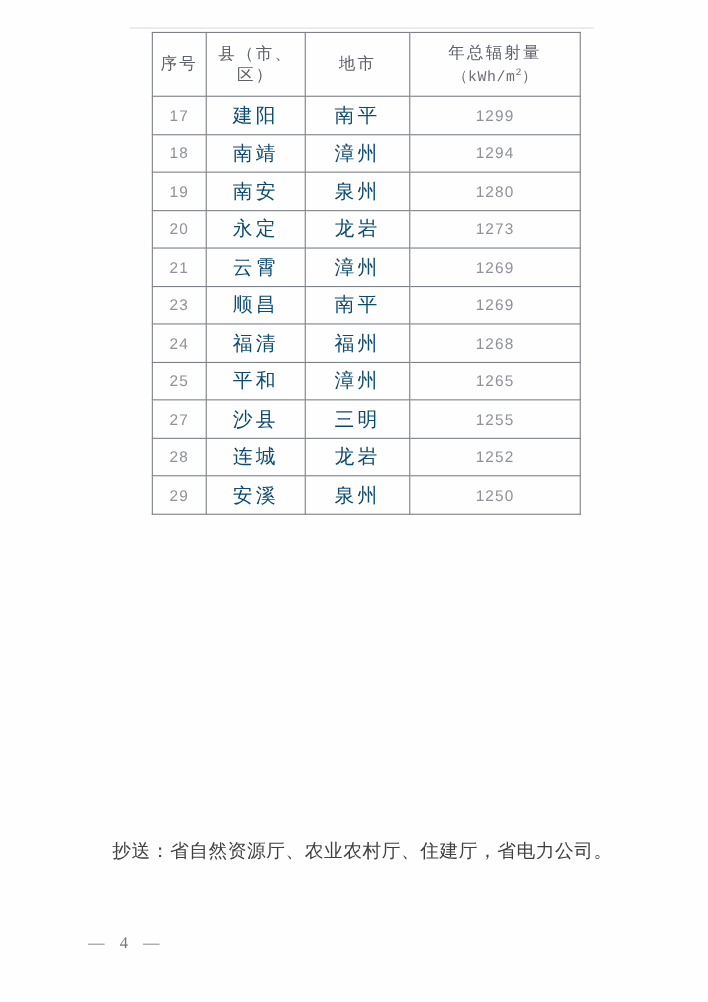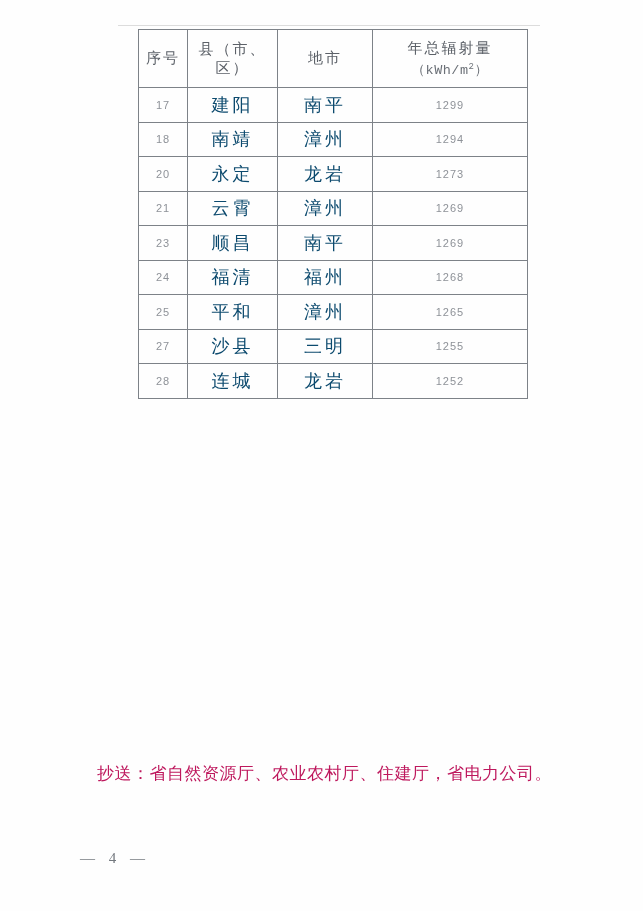--- a/index.html
+++ b/index.html
@@ -58,34 +58,35 @@
     letter-spacing: 0.5px;
   }
   .hdr-unit sup { font-size: 9px; }
   td.cn {
     font-size: 18px;
     color: #0c4a6e;
     letter-spacing: 3px;
   }
   td.num {
     font-family: "Liberation Sans", sans-serif;
-    font-size: 11px;
+    font-size: 14px;
     color: #8e9298;
     letter-spacing: 1px;
   }
   .cc-line {
     position: absolute;
     left: 97px;
     top: 762px;
     margin: 0;
     width: 460px;
     font-size: 17px;
-    color: #be185d;
+    color: #404040;
     letter-spacing: 0.5px;
     white-space: nowrap;
+    text-align: right;
   }
   .page-number {
     position: absolute;
     left: 80px;
     top: 850px;
     font-size: 15px;
     color: #73787e;
     letter-spacing: 5px;
     white-space: nowrap;
   }
@@ -122,20 +123,26 @@
           <td class="cn">南平</td>
           <td class="num">1299</td>
         </tr>
         <tr>
           <td class="num">18</td>
           <td class="cn">南靖</td>
           <td class="cn">漳州</td>
           <td class="num">1294</td>
         </tr>
         <tr>
+          <td class="num">19</td>
+          <td class="cn">南安</td>
+          <td class="cn">泉州</td>
+          <td class="num">1280</td>
+        </tr>
+        <tr>
           <td class="num">20</td>
           <td class="cn">永定</td>
           <td class="cn">龙岩</td>
           <td class="num">1273</td>
         </tr>
         <tr>
           <td class="num">21</td>
           <td class="cn">云霄</td>
           <td class="cn">漳州</td>
           <td class="num">1269</td>
@@ -163,20 +170,26 @@
           <td class="cn">沙县</td>
           <td class="cn">三明</td>
           <td class="num">1255</td>
         </tr>
         <tr>
           <td class="num">28</td>
           <td class="cn">连城</td>
           <td class="cn">龙岩</td>
           <td class="num">1252</td>
         </tr>
+        <tr>
+          <td class="num">29</td>
+          <td class="cn">安溪</td>
+          <td class="cn">泉州</td>
+          <td class="num">1250</td>
+        </tr>
       </tbody>
   </table>
 
   <p class="cc-line">抄送：省自然资源厅、农业农村厅、住建厅，省电力公司。</p>
 
   <div class="page-number">— 4 —</div>
 
 </div>
 
 </body></html>

